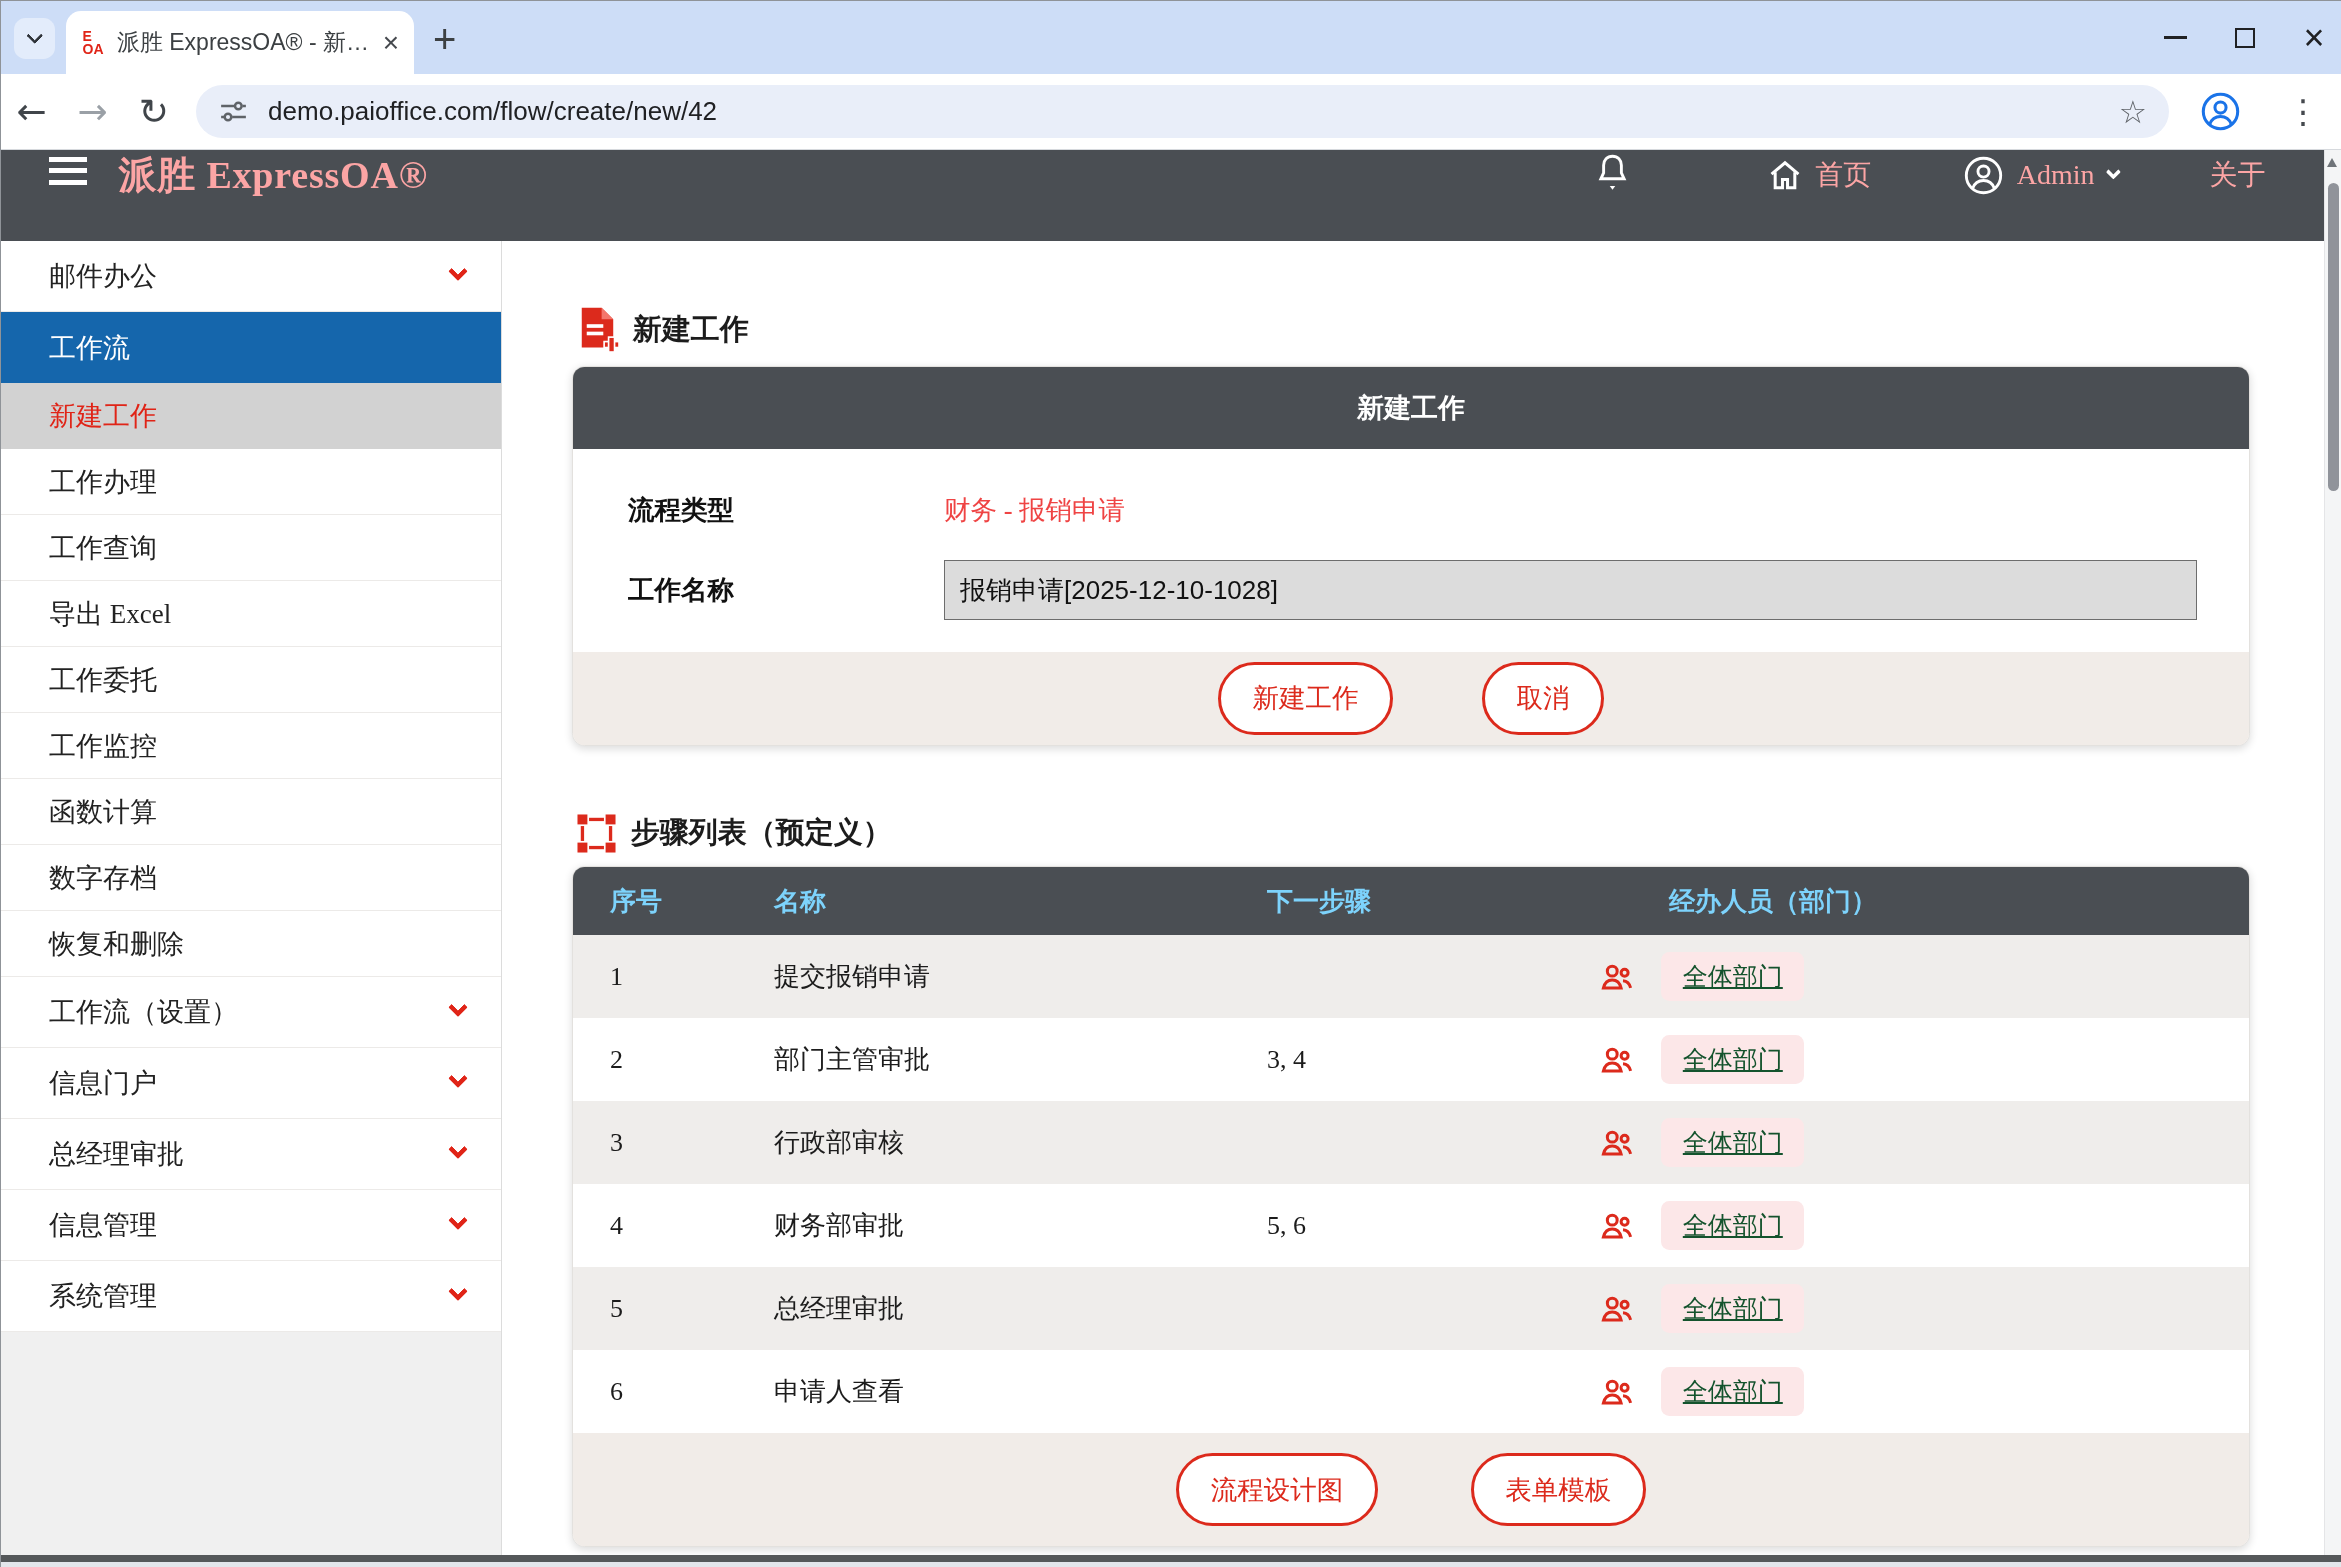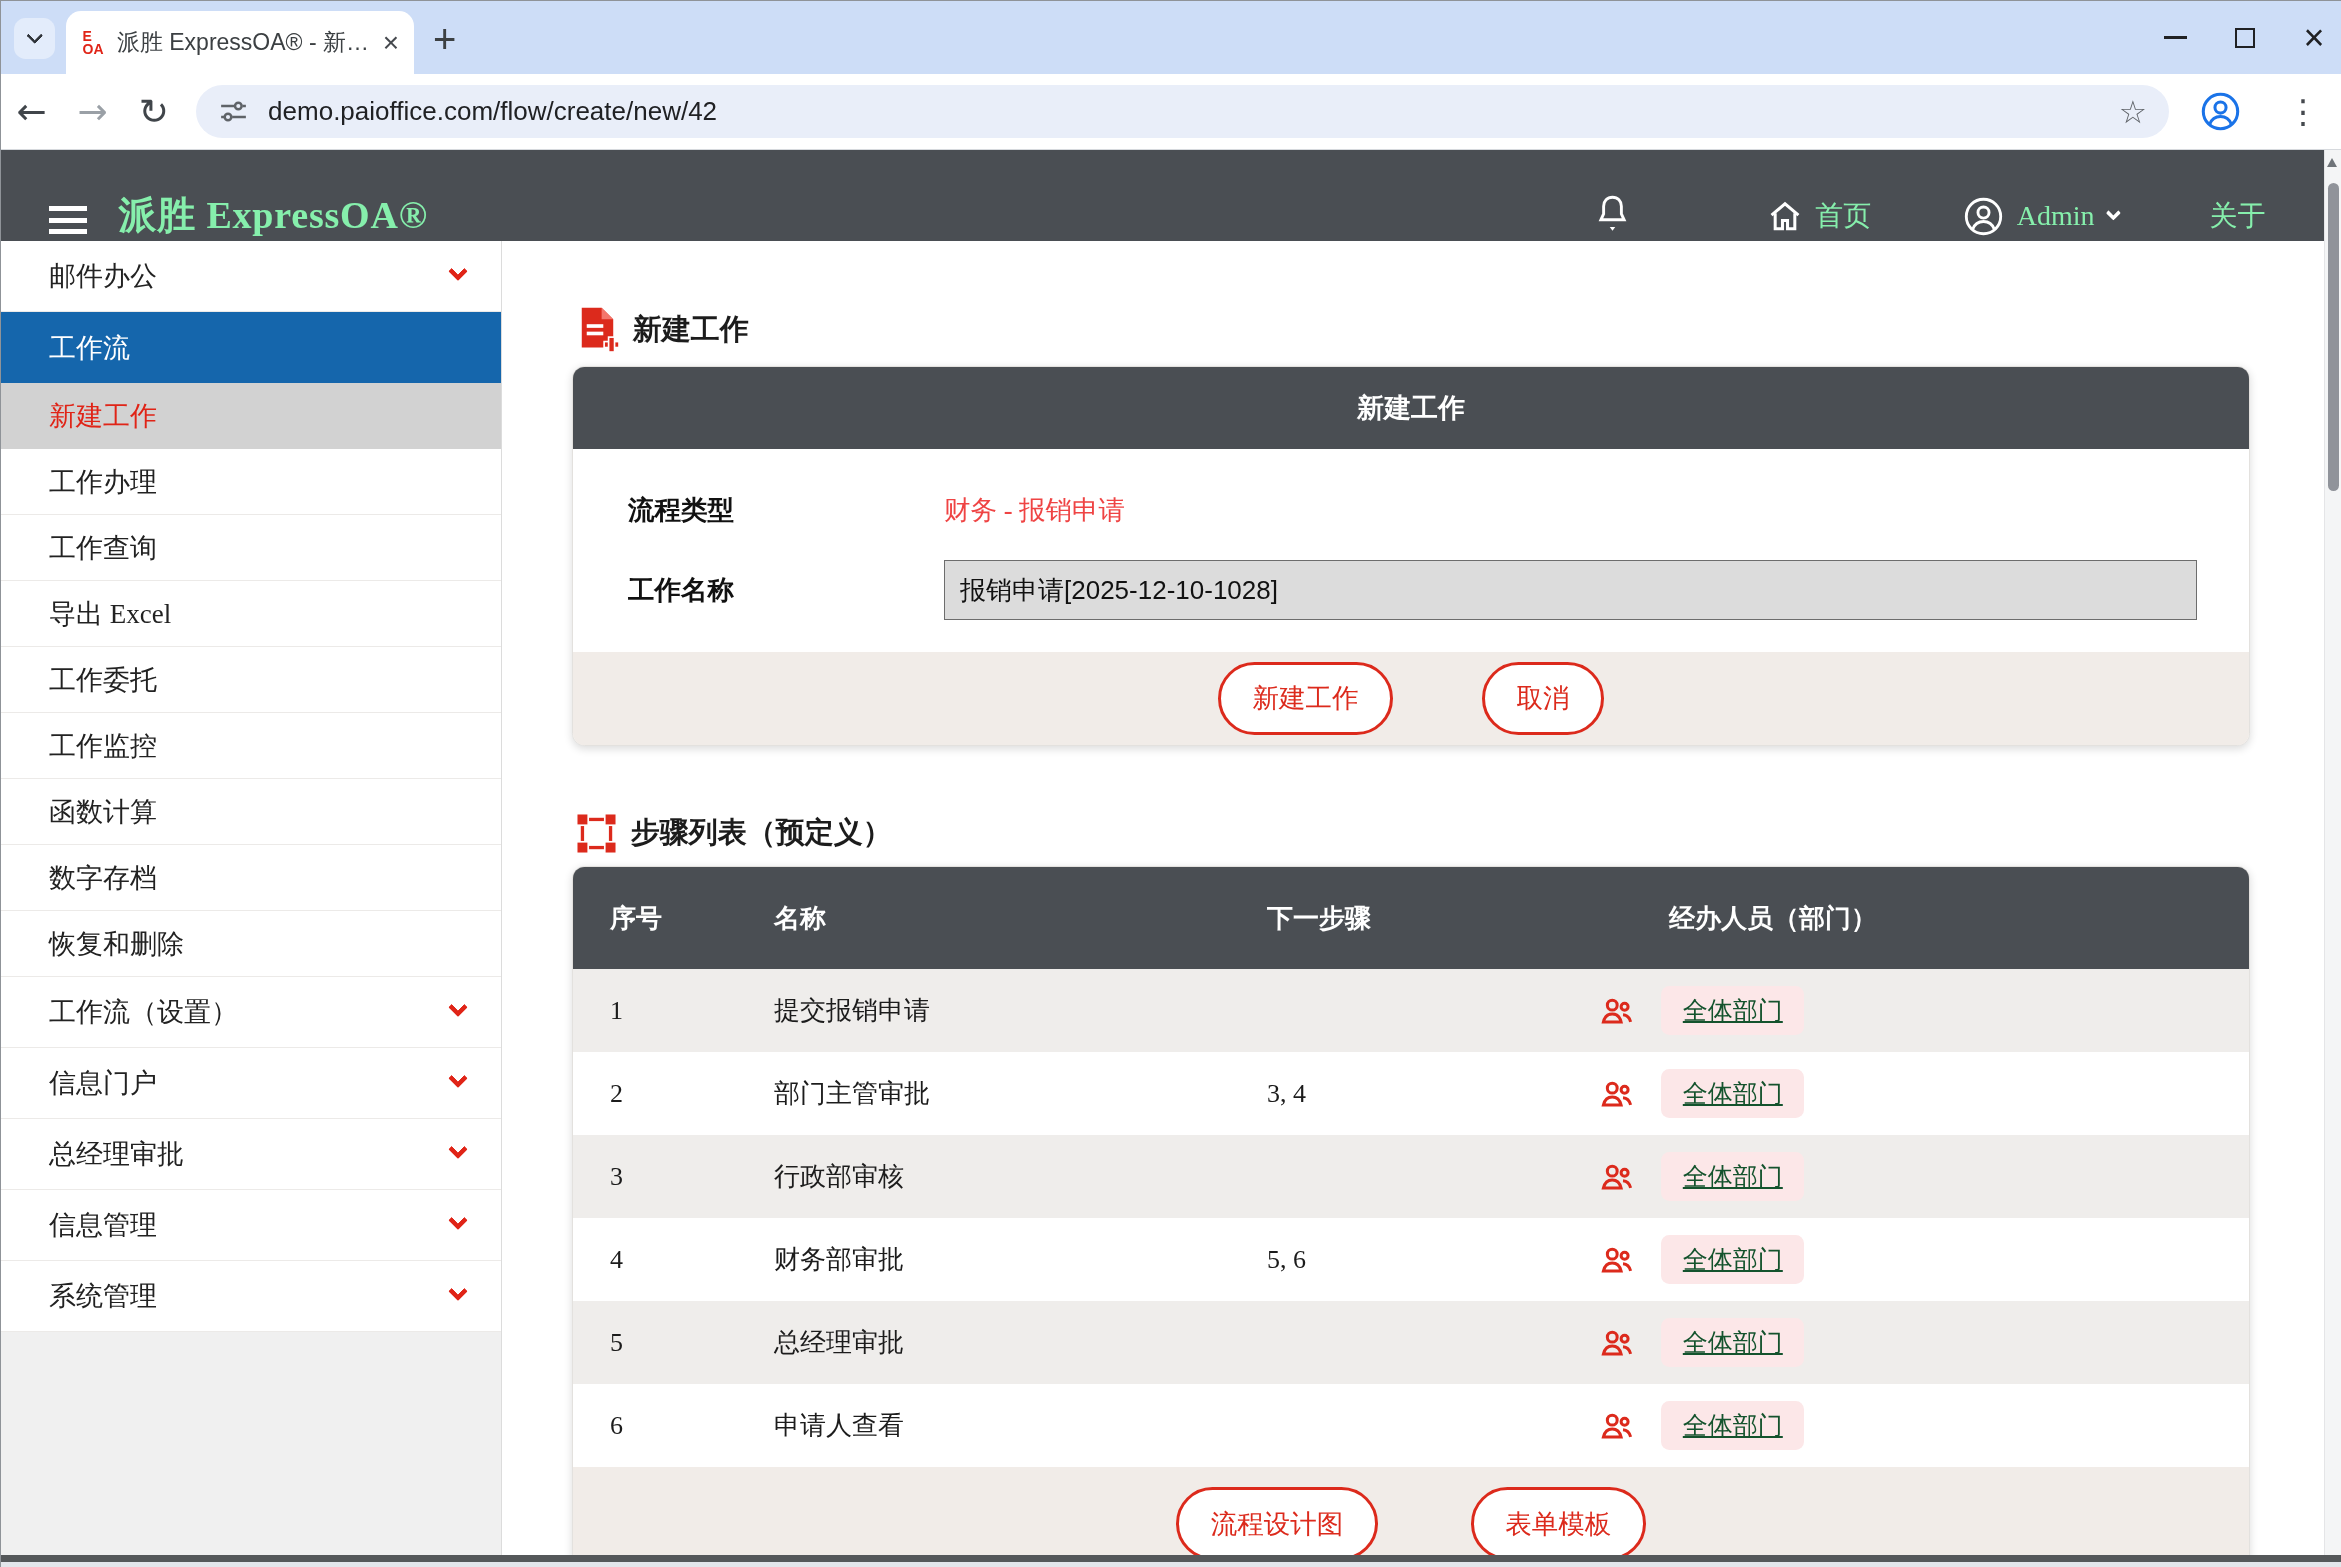--- a/index.html
+++ b/index.html
@@ -23,21 +23,21 @@
   .nav-glyph{font-family:"DejaVu Sans",sans-serif;font-size:36px;color:#40454a;width:61px;text-align:center;cursor:pointer;}
   .nav-glyph.disabled{color:#9aa0a6;}
   .omnibox{flex:1;height:53px;margin:0 30px 0 11.6px;background:#e9eef9;border-radius:26.5px;display:flex;align-items:center;padding:0 21.5px;}
   .url-text{font-size:26px;color:#202124;margin-left:18px;flex:1;}
   .star{font-family:"DejaVu Sans",sans-serif;font-size:31.5px;color:#5f6368;cursor:pointer;}
   .profile-btn{margin-right:45px;cursor:pointer;display:flex;align-items:center;}
   .dots{font-family:"DejaVu Sans",sans-serif;font-size:33px;color:#45494e;margin-right:21.5px;cursor:pointer;}
   
   .app-shell{display:flex;height:1405px;}
   .app-col{flex:1;display:flex;flex-direction:column;min-width:0;}
-  .appbar{height:91px;background:#4a4e53;display:flex;align-items:flex-end;color:#86efac;font-family:"Liberation Serif",serif;}
+  .appbar{height:91px;background:#4a4e53;display:flex;align-items:flex-start;color:#fca5a5;font-family:"Liberation Serif",serif;}
   .hamburger{width:38px;margin-left:48px;cursor:pointer;}
   .hamburger div{height:5px;background:#fff;margin:6.6px 0;}
   .brand{font-size:38px;font-weight:bold;margin-left:31.5px;letter-spacing:0.8px;}
   .appbar-right{margin-left:auto;display:flex;align-items:center;gap:0;}
   .bell-btn{margin-right:133px;cursor:pointer;}
   .nav-item{display:flex;align-items:center;font-size:28px;cursor:pointer;margin-right:91px;}
   .nav-item svg{margin-right:11.6px;}
   .chev-white{width:10.8px;height:10.8px;border-right:4.1px solid #fff;border-bottom:4.1px solid #fff;transform:rotate(45deg) translate(-2.5px,-2.5px);margin-left:13.3px;border-radius:1.7px;}
   .about{margin-right:58px;font-size:28px;cursor:pointer;}
   
@@ -54,21 +54,21 @@
   .panel{width:1678px;border-radius:12.4px;box-shadow:0 2.5px 8.3px rgba(0,0,0,.14);border:0.8px solid #e3e1de;overflow:hidden;margin-top:11.6px;background:#fff;font-family:"Liberation Serif",serif;}
   .panel-head{height:82px;background:#4a4e53;color:#fff;display:flex;align-items:center;justify-content:center;font-size:27px;font-weight:bold;}
   .form-body{padding:21.5px 0;}
   .f-row{display:flex;align-items:center;height:80px;}
   .f-label{width:371px;padding-left:55px;font-weight:bold;font-size:26.5px;color:#111;}
   .f-value{font-size:26.5px;color:#ef4444;}
   .f-input{width:1253px;height:60px;background:#dcdcdc;border:1.7px solid #6d6d6d;font-family:"Liberation Sans",sans-serif;font-size:26px;color:#111;padding:0 15px;}
   .panel-foot{height:93px;background:#f1ece8;display:flex;align-items:center;justify-content:center;gap:89px;}
   .pill-btn{height:73px;padding:0 31.5px;background:#fff;border:3.3px solid #dc2a1c;border-radius:38px;color:#dc2a1c;font-family:"Liberation Serif",serif;font-size:26.5px;cursor:pointer;display:flex;align-items:center;}
   .steps-gap{height:66px;}
-  .t-head{height:102px;background:#4a4e53;color:#ffffff;display:grid;grid-template-columns:201px 493px 323px 1fr;align-items:center;font-size:26px;font-weight:bold;}
+  .t-head{height:68px;background:#4a4e53;color:#7dd3fc;display:grid;grid-template-columns:201px 493px 323px 1fr;align-items:center;font-size:26px;font-weight:bold;}
   .t-head .c-seq{padding-left:37px;}
   .t-head .c-dept{padding-left:79px;}
   .t-row{height:83px;display:grid;grid-template-columns:201px 493px 323px 1fr;align-items:center;font-size:26px;color:#1c1c1c;}
   .t-row:nth-child(odd){background:#efedeb;}
   .t-row:nth-child(even){background:#fff;}
   .c-seq{padding-left:37px;}
   .dept-cell{display:flex;align-items:center;padding-left:8.3px;}
   .badge{margin-left:25px;background:#fce7e8;color:#14532d;font-size:25px;padding:8.3px 21.5px;border-radius:8.3px;cursor:pointer;text-decoration:underline;}
   .steps-foot{height:113px;background:#f1ece8;display:flex;align-items:center;justify-content:center;gap:93px;}
   

